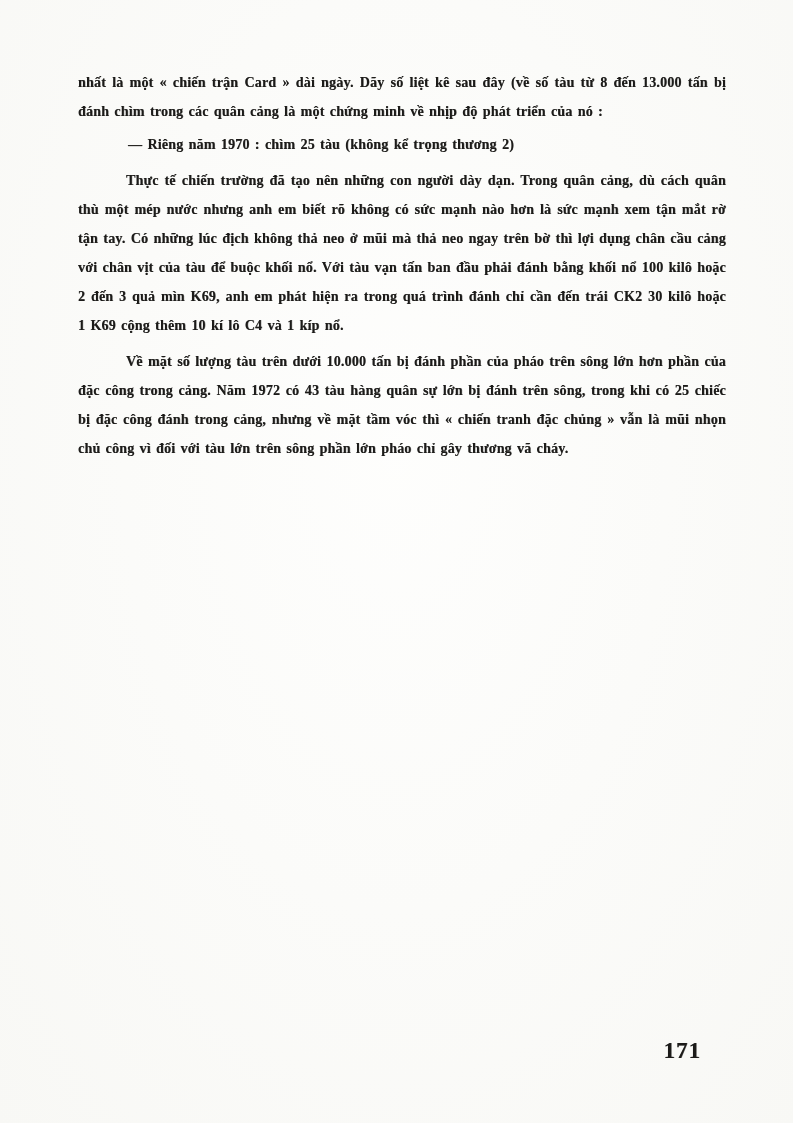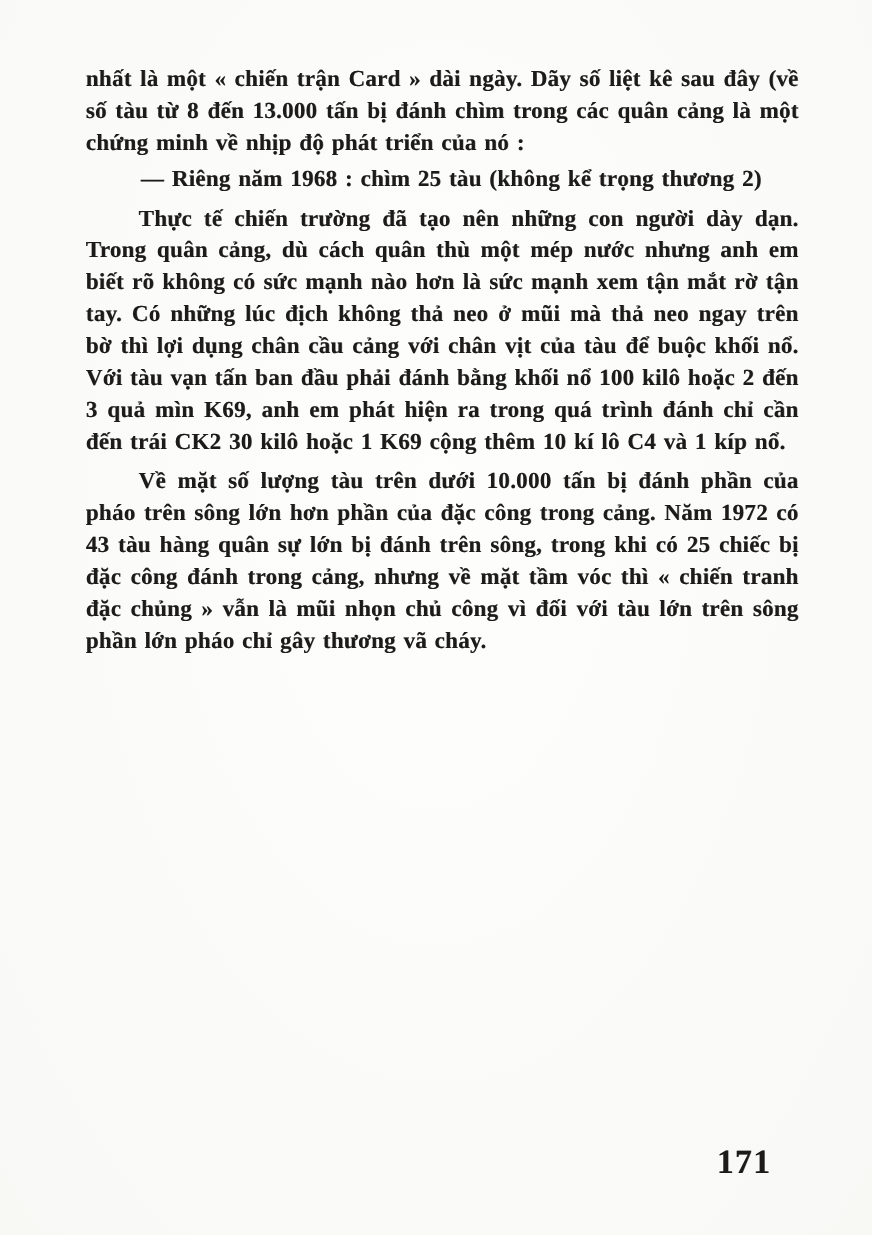--- a/index.html
+++ b/index.html
@@ -17,24 +17,24 @@
   .page {
     position: absolute;
     inset: 0;
     background:
       radial-gradient(ellipse at 50% 40%, rgba(255,255,255,0.6), rgba(0,0,0,0.015)),
       #fcfcf9;
   }
   .text-block {
     position: absolute;
     left: 78px;
-    top: 57px;
+    top: 68px;
     width: 648px;
     color: #1c1b19;
-    font-size: 21px;
+    font-size: 14px;
     line-height: 29px;
     font-weight: 700;
     text-align: justify;
     letter-spacing: 0.2px;
     word-spacing: 1.5px;
     text-shadow: 0.4px 0 0 rgba(28,27,25,0.55);
   }
   .text-block p {
     margin: 0 0 4px 0;
   }
@@ -47,31 +47,31 @@
   }
   p.p-body {
     text-indent: 48px;
     margin-top: 7px;
     margin-bottom: 5px;
   }
   .page-number {
     position: absolute;
     right: 92px;
     top: 1038px;
-    font-size: 31px;
+    font-size: 23px;
     font-weight: 700;
     color: #1c1b19;
     letter-spacing: 1px;
     text-shadow: 0.4px 0 0 rgba(28,27,25,0.55);
   }
 </style>
 </head>
 <body>
 
 <div class="page">
   <div class="text-block">
     <p class="p-continuation">nhất là một « chiến trận Card » dài ngày. Dãy số liệt kê sau đây (về số tàu từ 8 đến 13.000 tấn bị đánh chìm trong các quân cảng là một chứng minh về nhịp độ phát triển của nó :</p>
-    <p class="p-list">— Riêng năm 1968 : chìm 25 tàu (không kể trọng thương 2)</p>
+    <p class="p-list">— Riêng năm 1970 : chìm 25 tàu (không kể trọng thương 2)</p>
     <p class="p-body">Thực tế chiến trường đã tạo nên những con người dày dạn. Trong quân cảng, dù cách quân thù một mép nước nhưng anh em biết rõ không có sức mạnh nào hơn là sức mạnh xem tận mắt rờ tận tay. Có những lúc địch không thả neo ở mũi mà thả neo ngay trên bờ thì lợi dụng chân cầu cảng với chân vịt của tàu để buộc khối nổ. Với tàu vạn tấn ban đầu phải đánh bằng khối nổ 100 kilô hoặc 2 đến 3 quả mìn K69, anh em phát hiện ra trong quá trình đánh chỉ cần đến trái CK2 30 kilô hoặc 1 K69 cộng thêm 10 kí lô C4 và 1 kíp nổ.</p>
     <p class="p-body">Về mặt số lượng tàu trên dưới 10.000 tấn bị đánh phần của pháo trên sông lớn hơn phần của đặc công trong cảng. Năm 1972 có 43 tàu hàng quân sự lớn bị đánh trên sông, trong khi có 25 chiếc bị đặc công đánh trong cảng, nhưng về mặt tầm vóc thì « chiến tranh đặc chủng » vẫn là mũi nhọn chủ công vì đối với tàu lớn trên sông phần lớn pháo chỉ gây thương vã cháy.</p>
   </div>
   <div class="page-number">171</div>
 </div>
 
 </body></html>

